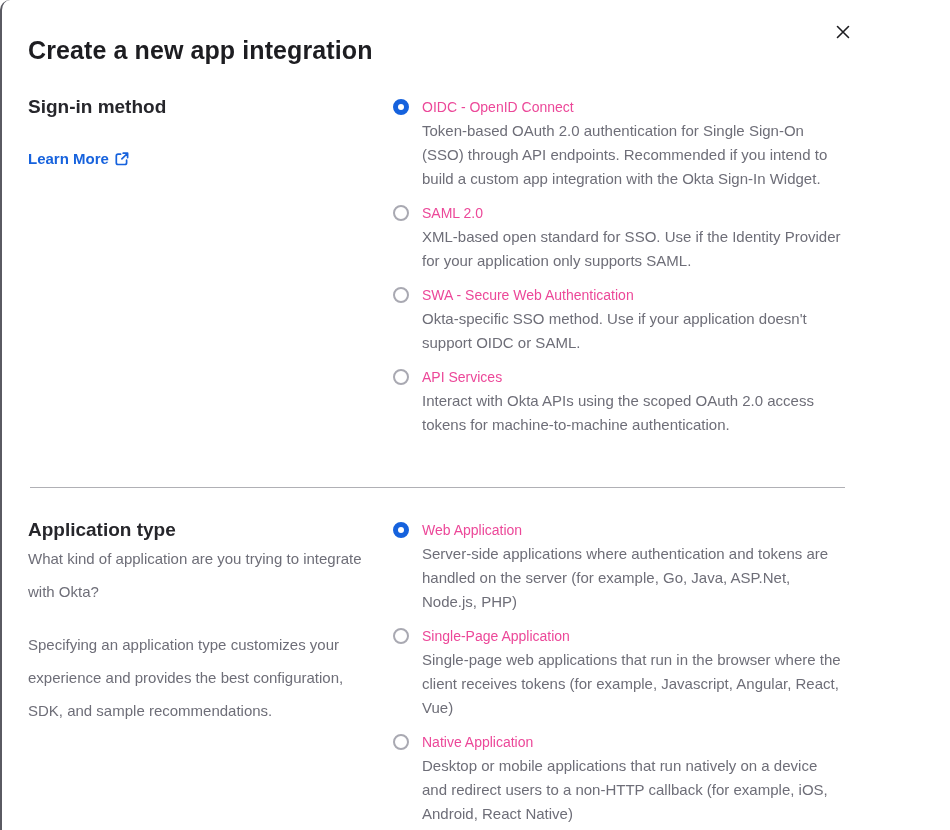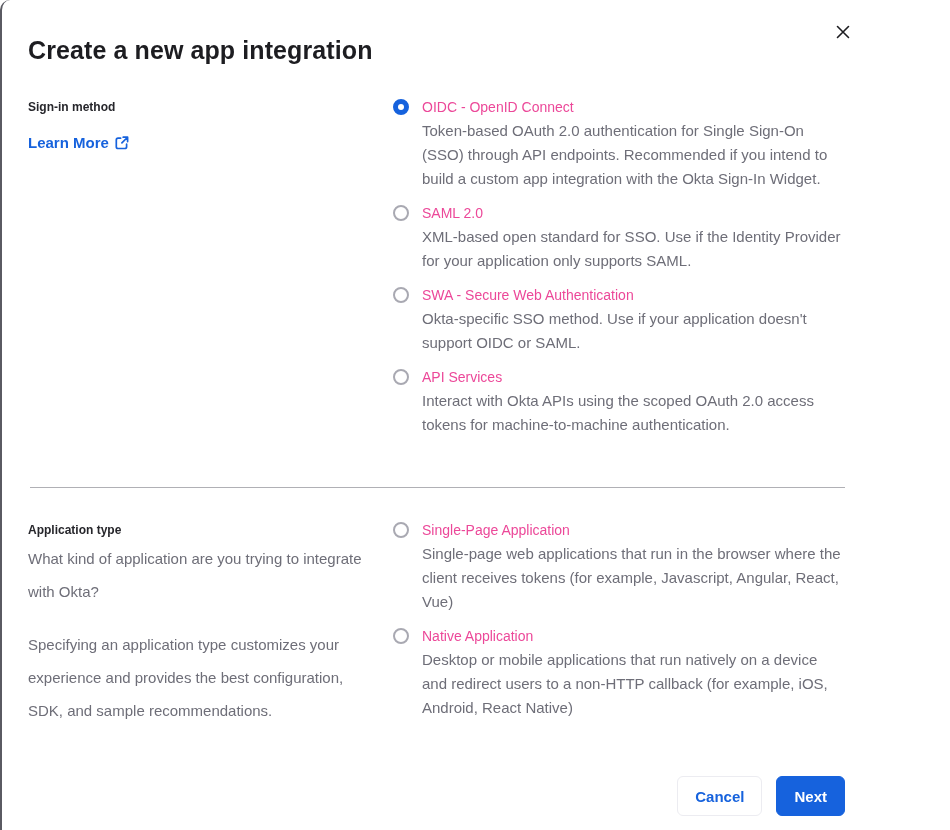--- a/index.html
+++ b/index.html
@@ -38,27 +38,27 @@
     color: #1d1d21;
     letter-spacing: 0.1px;
   }
   .section {
     display: grid;
     grid-template-columns: 350px 1fr;
     column-gap: 15px;
     margin-top: 30px;
   }
   .section-left .section-label {
-    font-size: 12px;
+    font-size: 19px;
     font-weight: bold;
     color: #26262b;
     line-height: 24px;
   }
   .learn-more {
-    margin-top: 12px;
+    margin-top: 28px;
     display: inline-flex;
     align-items: center;
     gap: 6px;
     font-size: 15px;
     font-weight: bold;
     color: #1662dd;
     text-decoration: none;
     line-height: 24px;
   }
   .learn-more svg { display: block; }
@@ -210,20 +210,27 @@
   <div class="divider"></div>
 
   <div class="section section-2">
     <div class="section-left">
       <div class="section-label">Application type</div>
       <p>What kind of application are you trying to integrate with Okta?</p>
       <p>Specifying an application type customizes your experience and provides the best configuration, SDK, and sample recommendations.</p>
     </div>
     <div class="radio-group">
       <label class="radio-item">
+        <span class="radio-circle selected"></span>
+        <span class="radio-texts">
+          <span class="radio-label">Web Application</span>
+          <span class="radio-desc">Server-side applications where authentication and tokens are handled on the server (for example, Go, Java, ASP.Net, Node.js, PHP)</span>
+        </span>
+      </label>
+      <label class="radio-item">
         <span class="radio-circle"></span>
         <span class="radio-texts">
           <span class="radio-label">Single-Page Application</span>
           <span class="radio-desc">Single-page web applications that run in the browser where the client receives tokens (for example, Javascript, Angular, React, Vue)</span>
         </span>
       </label>
       <label class="radio-item">
         <span class="radio-circle"></span>
         <span class="radio-texts">
           <span class="radio-label">Native Application</span>

